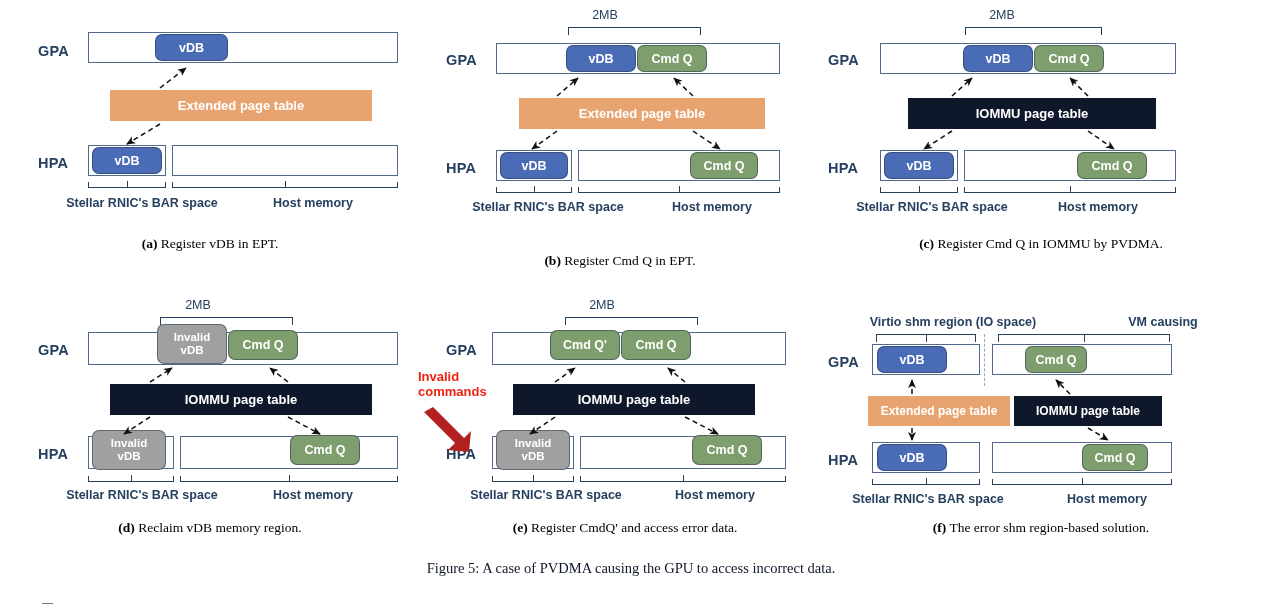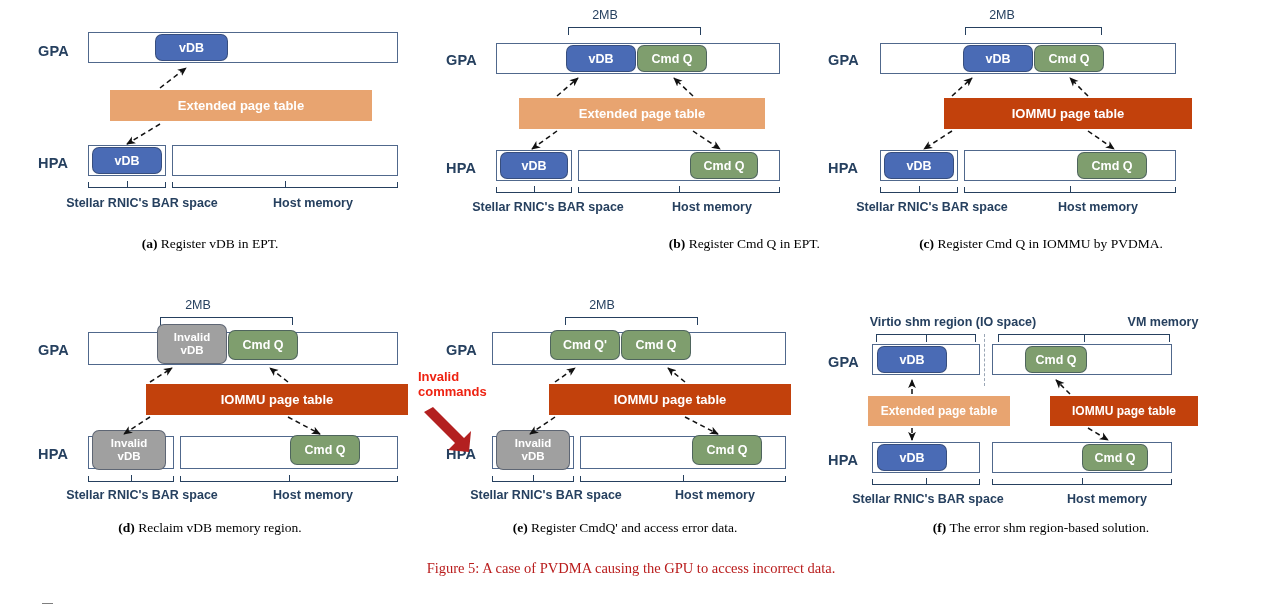--- a/index.html
+++ b/index.html
@@ -53,21 +53,21 @@
   .blk.two-line{font-size:11.5px;}
 
   
   .ptbar{
     position:absolute;
     display:flex;align-items:center;justify-content:center;
     color:#ffffff;font-weight:bold;font-size:13px;
     box-sizing:border-box;
   }
   .ptbar.ept{background:#e8a470;}
-  .ptbar.iommu{background:#c2410c;margin-left:36px;}
+  .ptbar.iommu{background:#0f172a;}
 
   
   .brk{position:absolute;}
   .brk .bline{position:absolute;left:0;top:0;width:100%;height:0;border-top:1.3px solid #26405f;}
   .brk .bl,.brk .br{position:absolute;top:0;width:0;height:6px;border-left:1.3px solid #26405f;}
   .brk .bl{left:0;}
   .brk .br{right:0;}
   .brk .btick{position:absolute;left:50%;top:0;width:0;height:7px;border-left:1.3px solid #26405f;}
   .brk.down .bline{top:auto;bottom:0;}
   .brk.down .bl,.brk.down .br{top:auto;bottom:0;}
@@ -98,21 +98,21 @@
   .vdiv{
     position:absolute;
     border-left:1.4px dashed #9aa6b5;
   }
 
   
   .figcaption{
     position:absolute;left:0;width:1262px;
     text-align:center;
     font-family:"Liberation Serif", serif;
-    font-size:14.5px;color:#b91c1c;
+    font-size:14.5px;color:#0f172a;
     white-space:nowrap;
   }
   .corner-mark{
     position:absolute;
     font-size:11px;color:#555;
   }
 </style>
 </head>
 <body>
 
@@ -205,21 +205,21 @@
         <marker id="ahB" markerWidth="7" markerHeight="7" refX="5.4" refY="3" orient="auto">
           <path d="M0,0.4 L6,3 L0,5.6 L1.6,3 Z" fill="#111"></path>
         </marker>
       </defs>
       <path d="M137,96 L158,78" stroke="#111" stroke-width="1.5" fill="none" stroke-dasharray="5,3.6" marker-end="url(#ahB)"></path>
       <path d="M137,131 L112,149" stroke="#111" stroke-width="1.5" fill="none" stroke-dasharray="5,3.6" marker-end="url(#ahB)"></path>
       <path d="M273,96 L254,78" stroke="#111" stroke-width="1.5" fill="none" stroke-dasharray="5,3.6" marker-end="url(#ahB)"></path>
       <path d="M273,131 L300,149" stroke="#111" stroke-width="1.5" fill="none" stroke-dasharray="5,3.6" marker-end="url(#ahB)"></path>
     </svg>
 
-    <div class="panel-caption" style="top:236px;text-align:right;">
+    <div class="panel-caption" style="top:253px;">
       <b>(b)</b>
       <span>Register Cmd Q in EPT.</span>
     </div>
   </div>
 
   <div class="panel" style="left:820px;top:0px;width:442px;height:260px;">
 
     <div class="sizelbl" style="left:122px;top:8px;width:120px;">2MB</div>
     <div class="brk" style="left:145px;top:27px;width:137px;height:8px;">
       <div class="bline"></div>
@@ -396,21 +396,21 @@
 
     <div class="panel-caption" style="top:228px;">
       <b>(e)</b>
       <span>Register CmdQ' and access error data.</span>
     </div>
   </div>
 
   <div class="panel" style="left:820px;top:292px;width:442px;height:250px;">
 
     <div class="caplbl" style="left:8px;top:23px;width:250px;">Virtio shm region (IO space)</div>
-    <div class="caplbl" style="left:258px;top:23px;width:170px;">VM memory</div>
+    <div class="caplbl" style="left:258px;top:23px;width:170px;">VM causing</div>
 
     <div class="brk" style="left:56px;top:42px;width:100px;height:8px;">
       <div class="bline"></div>
         <div class="bl" style="height:8px;"></div>
         <div class="br" style="height:8px;"></div>
         <div class="btick" style="height:8px;"></div>
     </div>
     <div class="brk" style="left:178px;top:42px;width:172px;height:8px;">
       <div class="bline"></div>
         <div class="bl" style="height:8px;"></div>

